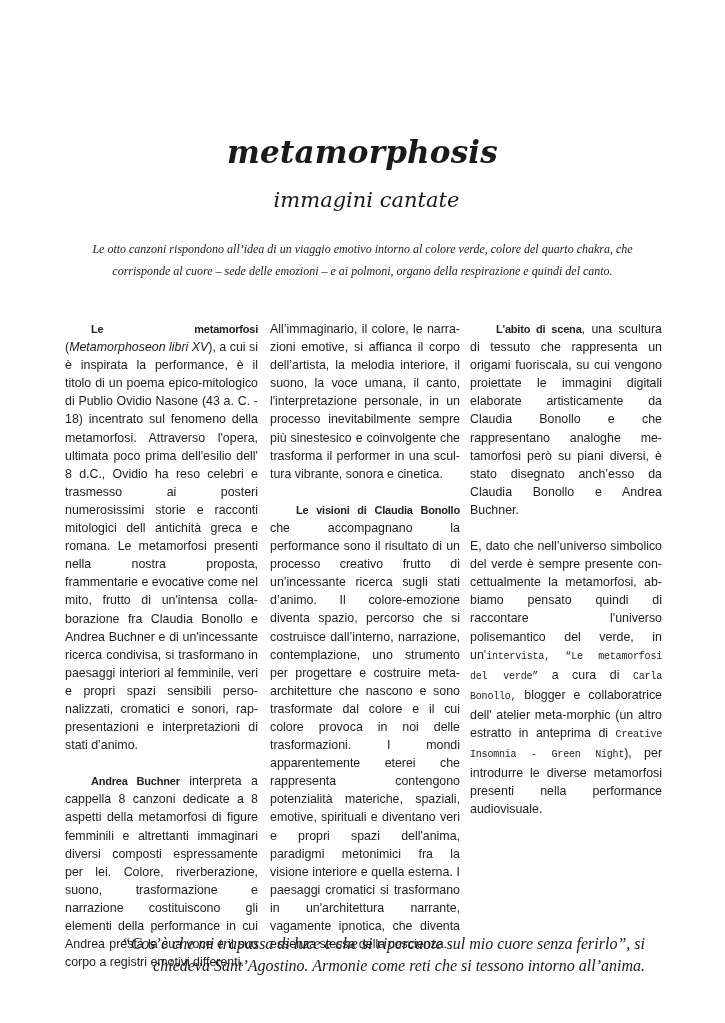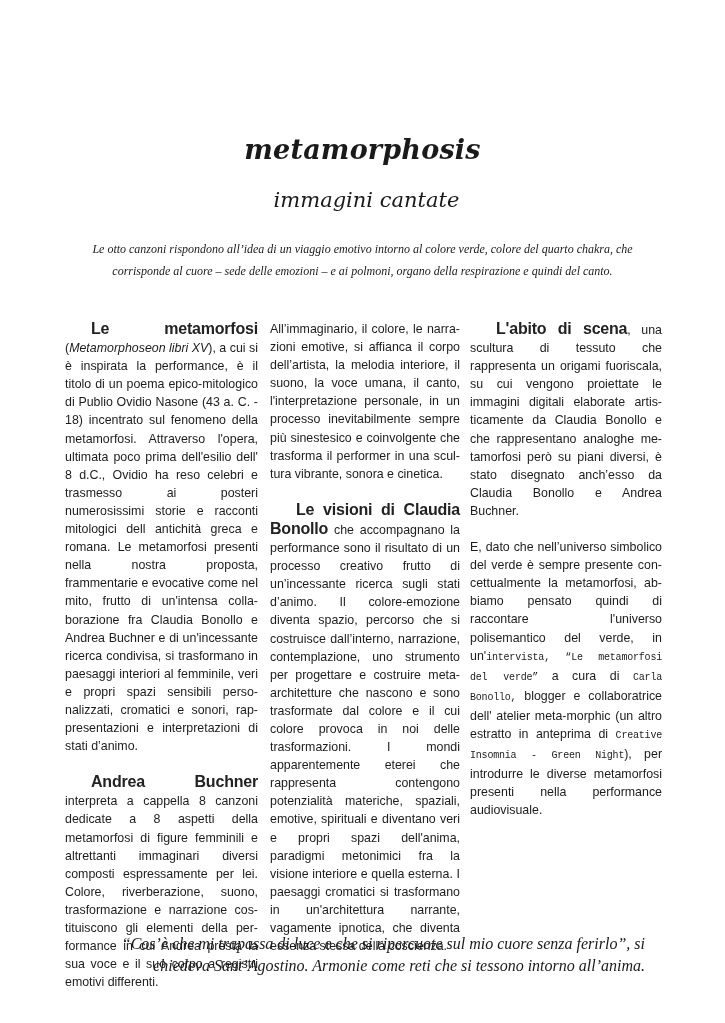--- a/index.html
+++ b/index.html
@@ -2,21 +2,21 @@
 <html><head>
   <meta charset="utf-8">
   <style>
     html, body { margin: 0; padding: 0; background: #ffffff; }
     body { width: 725px; height: 1023px; position: relative; overflow: hidden; color: #1c1c1c; }
     .page { position: absolute; left: 0; top: 0; width: 725px; height: 1023px; }
 
     .title {
       position: absolute; left: 0; width: 725px; top: 134px; text-align: center;
       font-family: "DejaVu Serif", "Liberation Serif", serif; font-style: italic; font-weight: bold;
-      font-size: 27px; letter-spacing: 0.2px; color: #1a1a1a; margin: 0;
+      font-size: 31px; letter-spacing: 0.2px; color: #1a1a1a; margin: 0;
     }
     .subtitle {
       position: absolute; left: 0; width: 725px; top: 184px; text-align: center;
       font-family: "DejaVu Serif", "Liberation Serif", serif; font-style: italic; font-weight: normal;
       font-size: 21px; color: #1a1a1a; margin: 4px;
     }
     .intro {
       position: absolute; left: 80px; width: 565px; top: 238px; text-align: center;
       font-family: "Liberation Serif", serif; font-style: italic;
       font-size: 12px; line-height: 22px; color: #1a1a1a; margin: 0;
@@ -26,21 +26,21 @@
       position: absolute; top: 320px;
       font-family: "Liberation Sans", sans-serif; font-size: 12.4px; line-height: 18.1px;
       text-align: justify; color: #1c1c1c; hyphens: manual;
     }
     .col1 { left: 65px; width: 193px; }
     .col2 { left: 270px; width: 190px; }
     .col3 { left: 470px; width: 192px; }
     .col p { margin: 0 0 18px 0; }
     .lead {
       font-family: "Liberation Sans Narrow", "Liberation Sans", sans-serif;
-      font-size: 16px; letter-spacing: -0.2px; font-weight: bold; color: #222; padding-left: 26px;
+      font-size: 11px; letter-spacing: -0.2px; font-weight: bold; color: #222; padding-left: 26px;
     }
     .inline-cond {
       font-family: Liberation Mono, monospace;
       font-size: 10px; letter-spacing: -0.2px;
     }
     em.it { font-style: italic; }
 
     .quote {
       position: absolute; left: 80px; width: 565px; top: 933px; text-align: right;
       font-family: "Liberation Serif", serif; font-style: italic;

